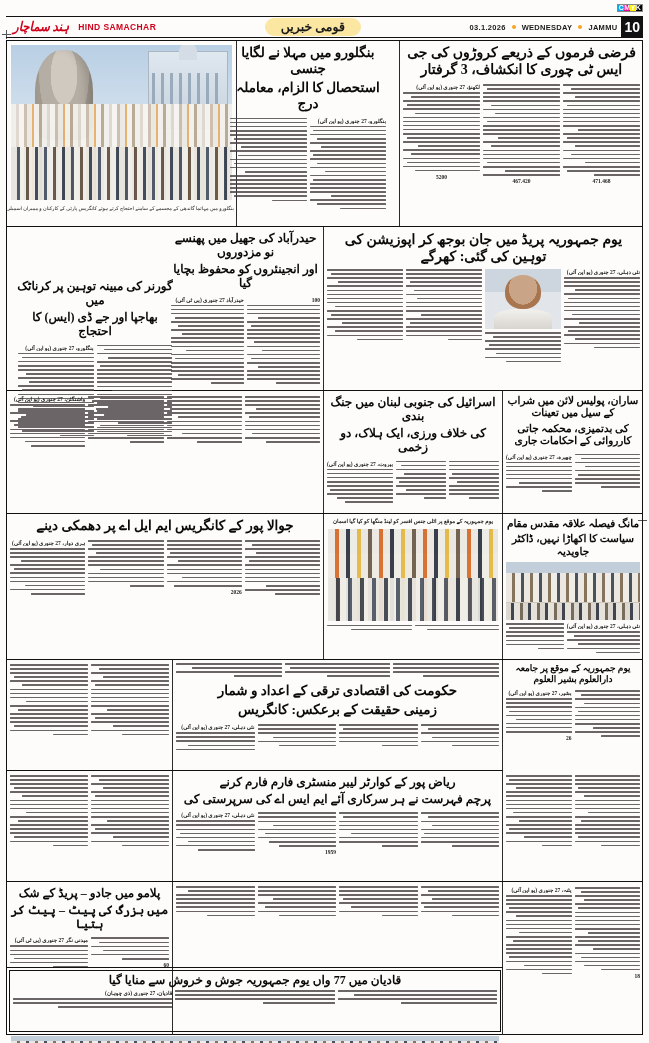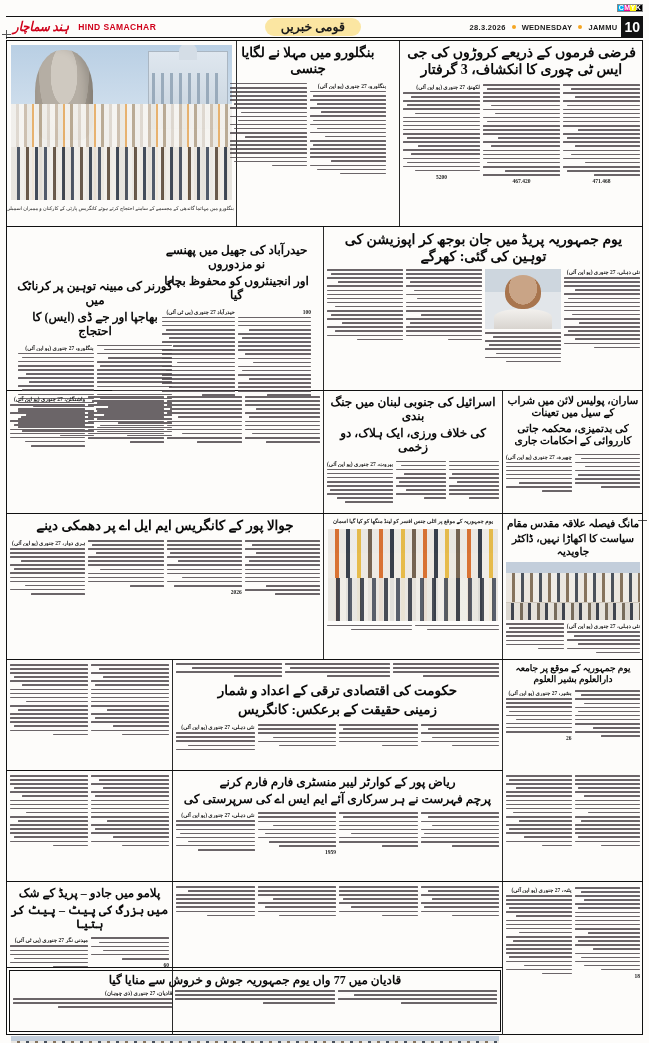--- a/index.html
+++ b/index.html
@@ -223,21 +223,21 @@
   </div>
   <div class="cmyk-letters">CMYK</div>
 
   <div class="masthead">
     <div class="logo-urdu">ہند سماچار</div>
     <div class="logo-en">HIND SAMACHAR</div>
     <div class="masthead-center">
       <div class="section-badge">قومی خبریں</div>
     </div>
     <div class="masthead-right">
-      <span>28.3.2026</span>
+      <span>03.1.2026</span>
       <span class="dot-sep"></span>
       <span>WEDNESDAY</span>
       <span class="dot-sep"></span>
       <span>JAMMU</span>
     </div>
     <div class="page-num">10</div>
   </div>
 
   <div class="frame">
 
@@ -269,20 +269,21 @@
         <div class="bldg"></div>
         <div class="statue"></div>
         <div class="crowd"></div>
         <div class="crowd2"></div>
       </div>
       <div class="caption">بنگلورو میں مہاتما گاندھی کے مجسمے کے سامنے احتجاج کرتے ہوئے کانگریس پارٹی کے کارکنان و ممبران اسمبلی۔</div>
     </div>
 
     <div class="cell" style="left:220px; top:0; width:162px; height:185px;">
       <div class="hl lg" style="padding-top:4px;">بنگلورو میں مہلا نے لگایا جنسی</div>
+      <div class="hl lg">استحصال کا الزام، معاملہ درج</div>
       <div class="body-cols" style="margin-top:3px;">
         <div class="bcol">
           <div class="dateline">بنگلورو، 27 جنوری (یو این آئی)</div>
           <div class="ln w100"></div>
             <div class="ln w95"></div>
             <div class="ln w100"></div>
           <div class="ln w90"></div>
             <div class="ln w100"></div>
             <div class="ln w85"></div>
           <div class="ln w100"></div>
@@ -458,21 +459,21 @@
           <div class="ln w90"></div>
             <div class="ln w100"></div>
             <div class="ln w88"></div>
           <div class="ln w100"></div>
             <div class="ln w95"></div>
             <div class="ln w45"></div>
         </div>
       </div>
     </div>
 
-    <div class="cell" style="left:152px; top:186px; width:155px; height:163px;margin-top:12px;">
+    <div class="cell" style="left:161px; top:186px; width:155px; height:163px;">
       <div class="hl md" style="padding-top:4px;">حیدرآباد کی جھیل میں پھنسے نو مزدوروں</div>
       <div class="hl md">اور انجینئروں کو محفوظ بچایا گیا</div>
       <div class="body-cols" style="margin-top:3px;">
         <div class="bcol">
           <div class="dateline">100</div>
           <div class="ln w100"></div>
             <div class="ln w92"></div>
             <div class="ln w100"></div>
           <div class="ln w85"></div>
             <div class="ln w100"></div>

